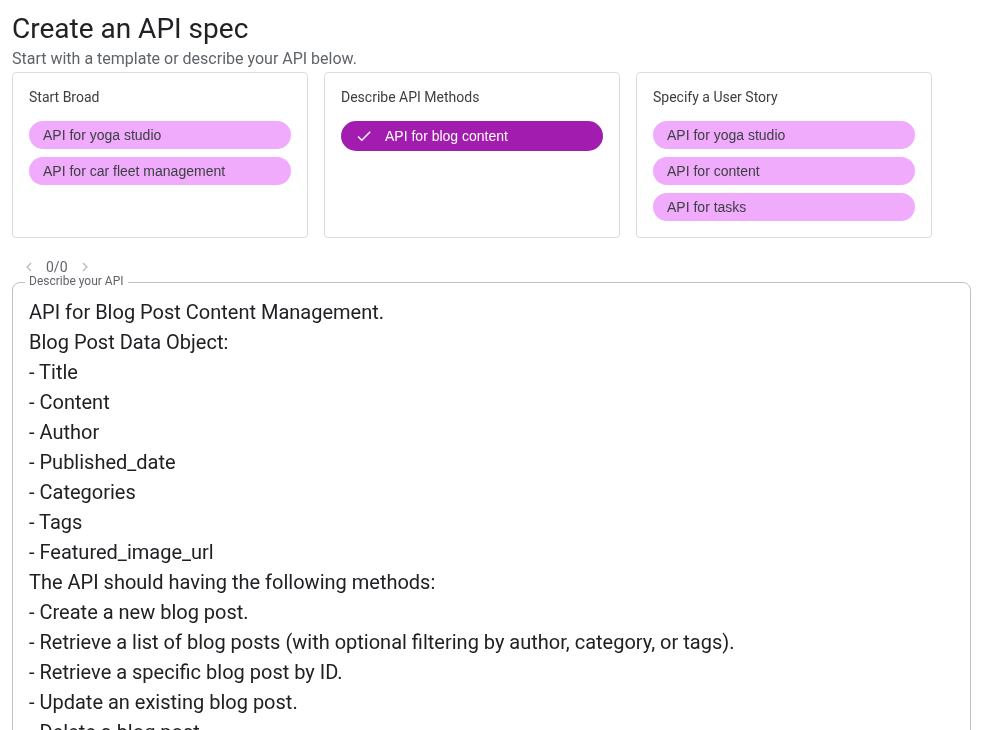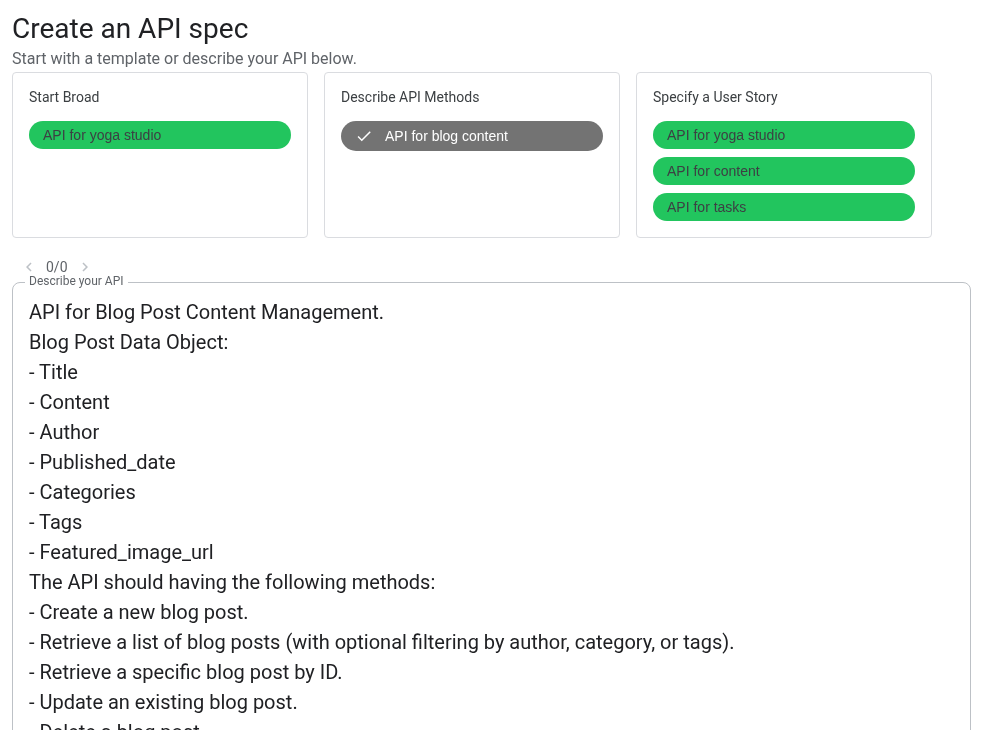--- a/index.html
+++ b/index.html
@@ -43,32 +43,32 @@
       font-weight: 400;
     }
     .chip-list {
       display: flex;
       flex-direction: column;
       gap: 8px;
     }
     .chip {
       display: flex;
       align-items: center;
-      background: #22c55e;
+      background: #f0abfc;
       border-radius: 16px;
       padding: 6px 14px;
       font-size: 14px;
       color: #3c4043;
       cursor: pointer;
       border: none;
       text-align: left;
       width: 100%;
     }
     .chip.selected {
-      background: #737373;
+      background: #a21caf;
       color: #fff;
     }
     .chip .check-icon {
       margin-right: 12px;
       display: flex;
       align-items: center;
     }
     .chip .chip-label {
       flex: 1;
     }
@@ -142,20 +142,23 @@
 <h1 class="page-title">Create an API spec</h1>
 <p class="page-subtitle">Start with a template or describe your API below.</p>
 
 <div class="cards-row">
 
   <div class="card">
     <div class="card-title">Start Broad</div>
     <div class="chip-list">
       <button class="chip">
         <span class="chip-label">API for yoga studio</span>
+      </button>
+      <button class="chip">
+        <span class="chip-label">API for car fleet management</span>
       </button>
     </div>
   </div>
 
   <div class="card">
     <div class="card-title">Describe API Methods</div>
     <div class="chip-list">
       <button class="chip selected">
         <span class="check-icon">
           <svg width="18" height="18" viewBox="0 0 24 24" fill="none">

